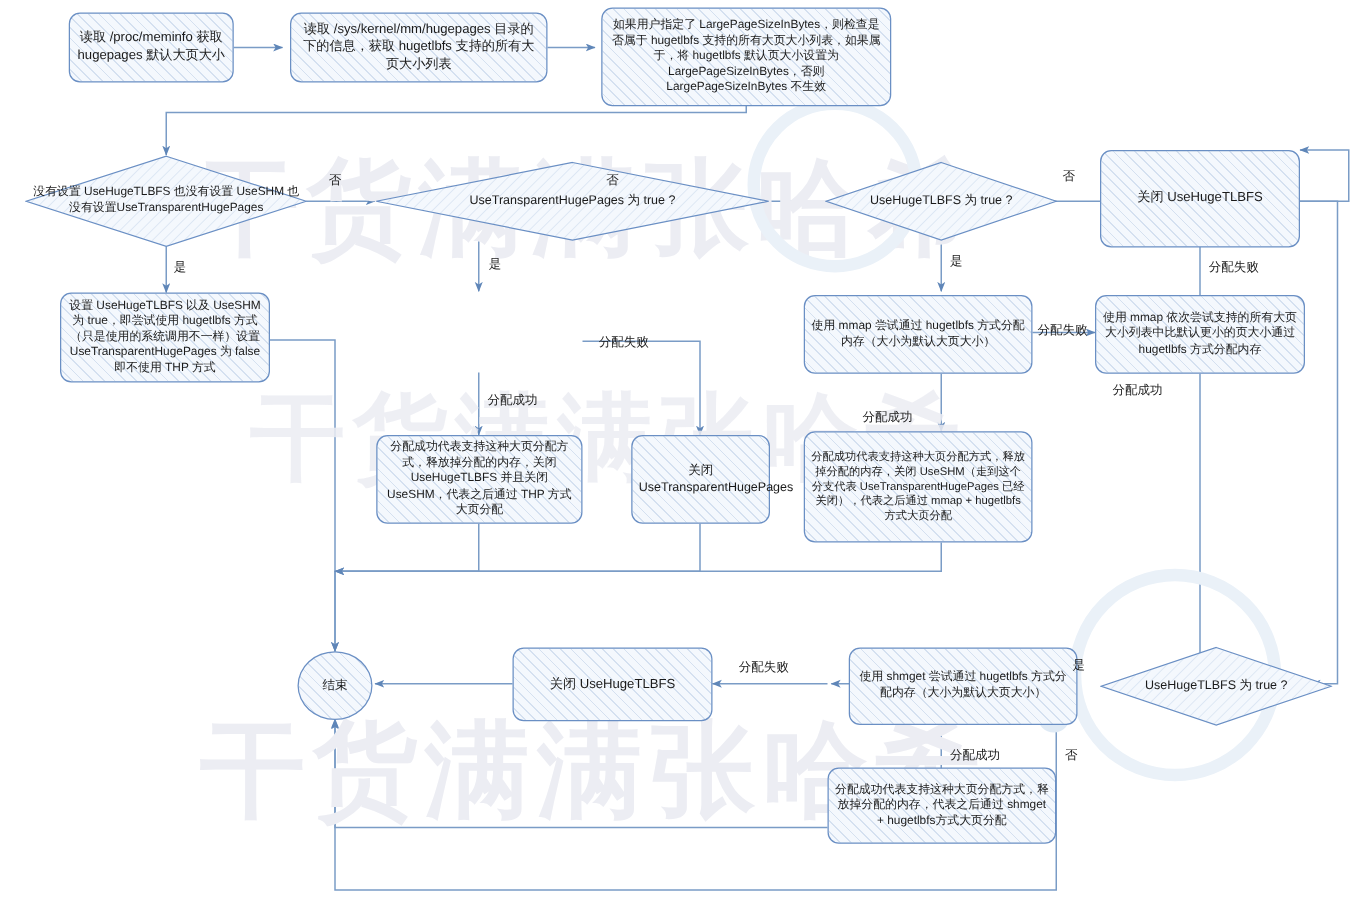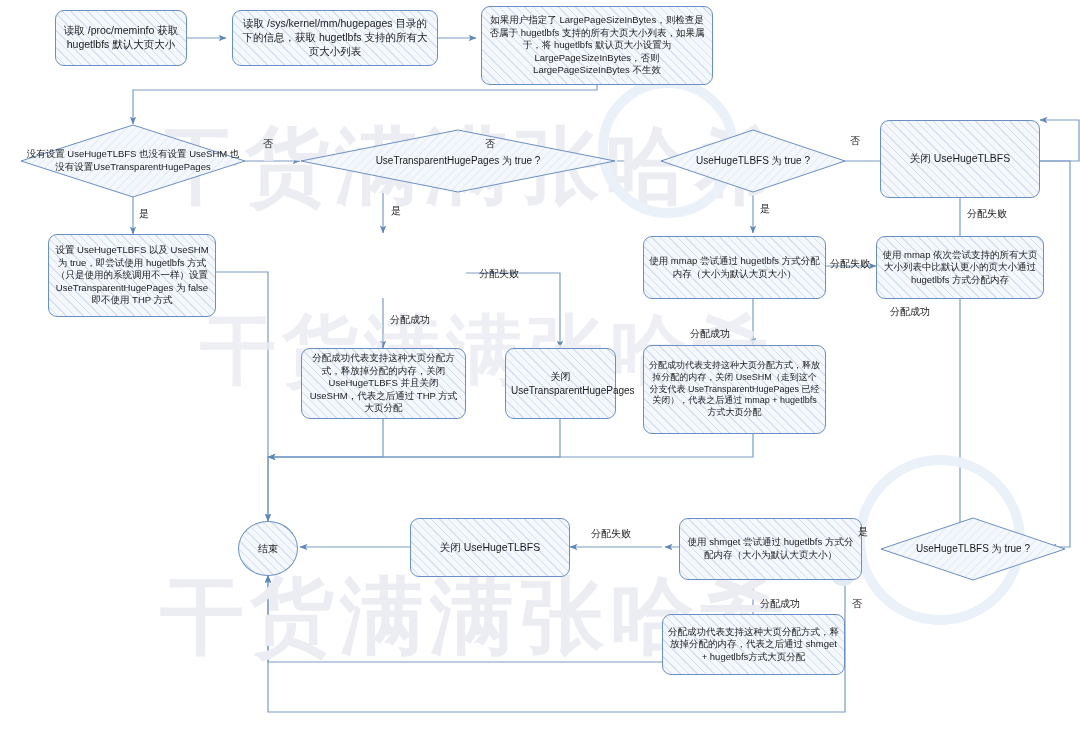--- a/index.html
+++ b/index.html
@@ -101,21 +101,21 @@
 
       <path d="M845,581 L845,712 L268,712 L268,575"></path>
 
       <path d="M753,580 L753,630"></path>
 
       <path d="M662,662 L268,662 L268,576"></path>
     </g>
   </svg>
 
   <div class="node proc" style="left:55px;top:10px;width:132px;height:56px;font-size:10.5px;">
-    <span>读取 /proc/meminfo 获取 hugetlbfs
+    <span>读取 /proc/meminfo 获取 hugepages
 默认大页大小</span>
   </div>
 
   <div class="node proc" style="left:232px;top:10px;width:206px;height:56px;font-size:10.5px;">
     <span>读取 /sys/kernel/mm/hugepages 目录的下的信息，获取 hugetlbfs
 支持的所有大页大小列表</span>
   </div>
 
   <div class="node proc" style="left:481px;top:6px;width:232px;height:79px;font-size:9.5px;">
     <span>如果用户指定了 LargePageSizeInBytes，则检查是否属于 hugetlbfs
@@ -156,21 +156,21 @@
       <polygon points="93,1 185,32 93,63 1,32" fill="url(#hatch3)"></polygon>
       <defs>
         <pattern id="hatch3" width="6" height="6" patternTransform="rotate(45)" patternUnits="userSpaceOnUse">
           <line x1="0" y1="0" x2="0" y2="6" stroke="#8caad2" stroke-width="1" opacity="0.35"></line>
         </pattern>
       </defs>
     </svg>
     <div class="dtxt" style="font-size:10px;">UseHugeTLBFS 为 true ?</div>
   </div>
 
-  <div class="node proc" style="left:48px;top:234px;width:168px;height:83px;font-size:9.5px;">
+  <div class="node proc" style="left:48px;top:234px;width:168px;height:72px;font-size:9.5px;">
     <span>设置 UseHugeTLBFS 以及 UseSHM 为 true，即尝试使用 hugetlbfs 方式（只是使用的系统调用不一样）设置 UseTransparentHugePages 为 false 即不使用 THP 方式</span>
   </div>
 
 
   <div class="node proc" style="left:643px;top:236px;width:183px;height:63px;font-size:9.5px;align-items:center;">
     <span>使用 mmap 尝试通过 hugetlbfs 方式分配内存（大小为默认大页大小）</span>
   </div>
 
   <div class="node proc" style="left:880px;top:120px;width:160px;height:78px;font-size:10.5px;">
     <span>关闭 UseHugeTLBFS</span>

